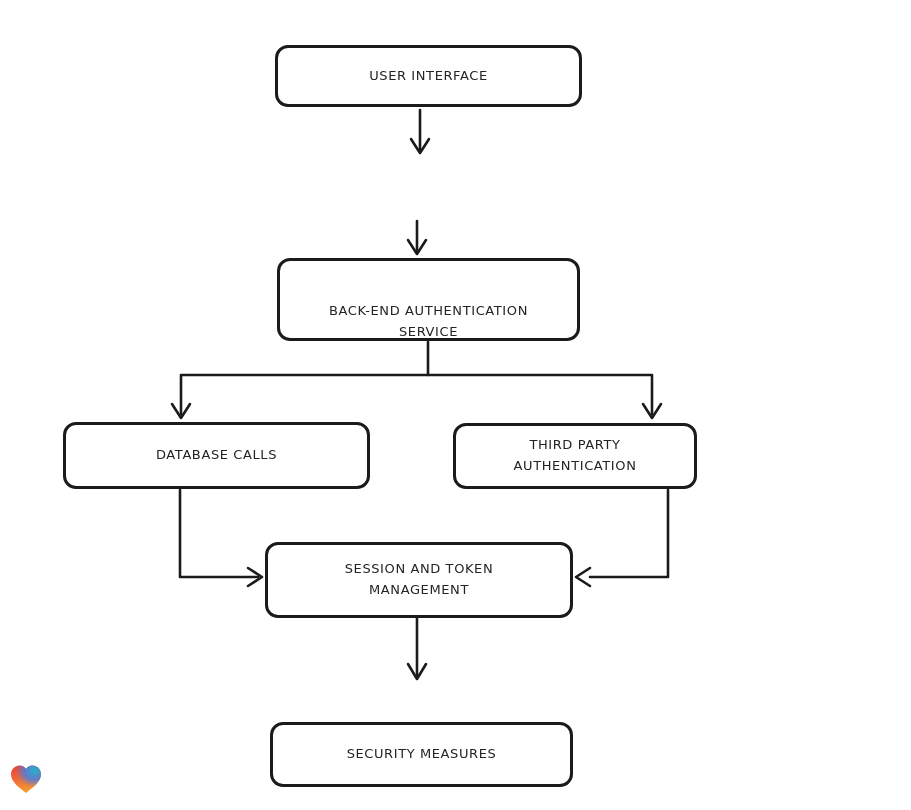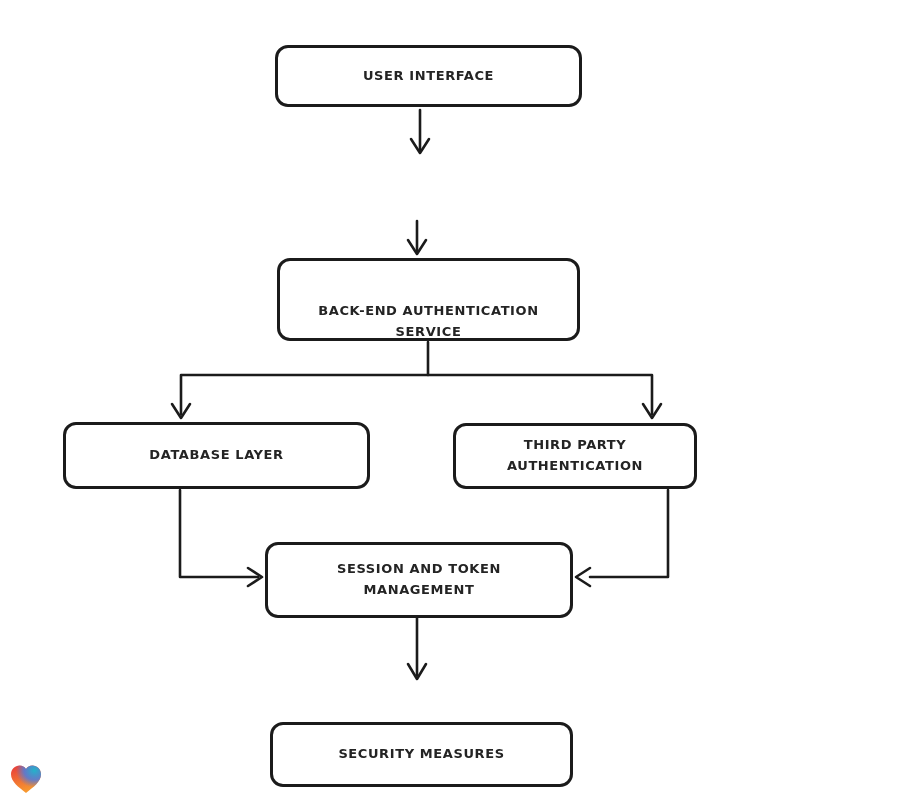--- a/index.html
+++ b/index.html
@@ -32,21 +32,21 @@
     justify-content: center;
     text-align: center;
     padding: 0 10px;
   }
   .node span {
     display: inline-block;
     font-size: 13px;
     letter-spacing: 0.6px;
     line-height: 1.6;
     color: #242424;
-    font-weight: 700;
+    font-weight: 400;
   }
   #n-user-interface          { left: 275px; top: 45px;  width: 307px; height: 62px; }
   #n-front-end-api-calls     { left: 277px; top: 157px; width: 303px; height: 62px; }
   #n-back-end-auth-service   { left: 277px; top: 258px; width: 303px; height: 83px; }
   #n-back-end-auth-service span { max-width: 232px; margin-top: 44px; }
   #n-database-layer          { left: 63px;  top: 422px; width: 307px; height: 67px; }
   #n-third-party-auth        { left: 453px; top: 423px; width: 244px; height: 66px; }
   #n-session-token-mgmt      { left: 265px; top: 542px; width: 308px; height: 76px; }
   #n-session-token-mgmt span { max-width: 185px; }
   #n-security-measures       { left: 270px; top: 722px; width: 303px; height: 65px; }
@@ -105,21 +105,21 @@
   <div class="node" id="n-user-interface">
     <span>USER INTERFACE</span>
   </div>
 
 
   <div class="node" id="n-back-end-auth-service">
     <span>BACK-END AUTHENTICATION SERVICE</span>
   </div>
 
   <div class="node" id="n-database-layer">
-    <span>DATABASE LAYER</span>
+    <span>DATABASE CALLS</span>
   </div>
 
   <div class="node" id="n-third-party-auth">
     <span>THIRD PARTY AUTHENTICATION</span>
   </div>
 
   <div class="node" id="n-session-token-mgmt">
     <span>SESSION AND TOKEN MANAGEMENT</span>
   </div>
 

